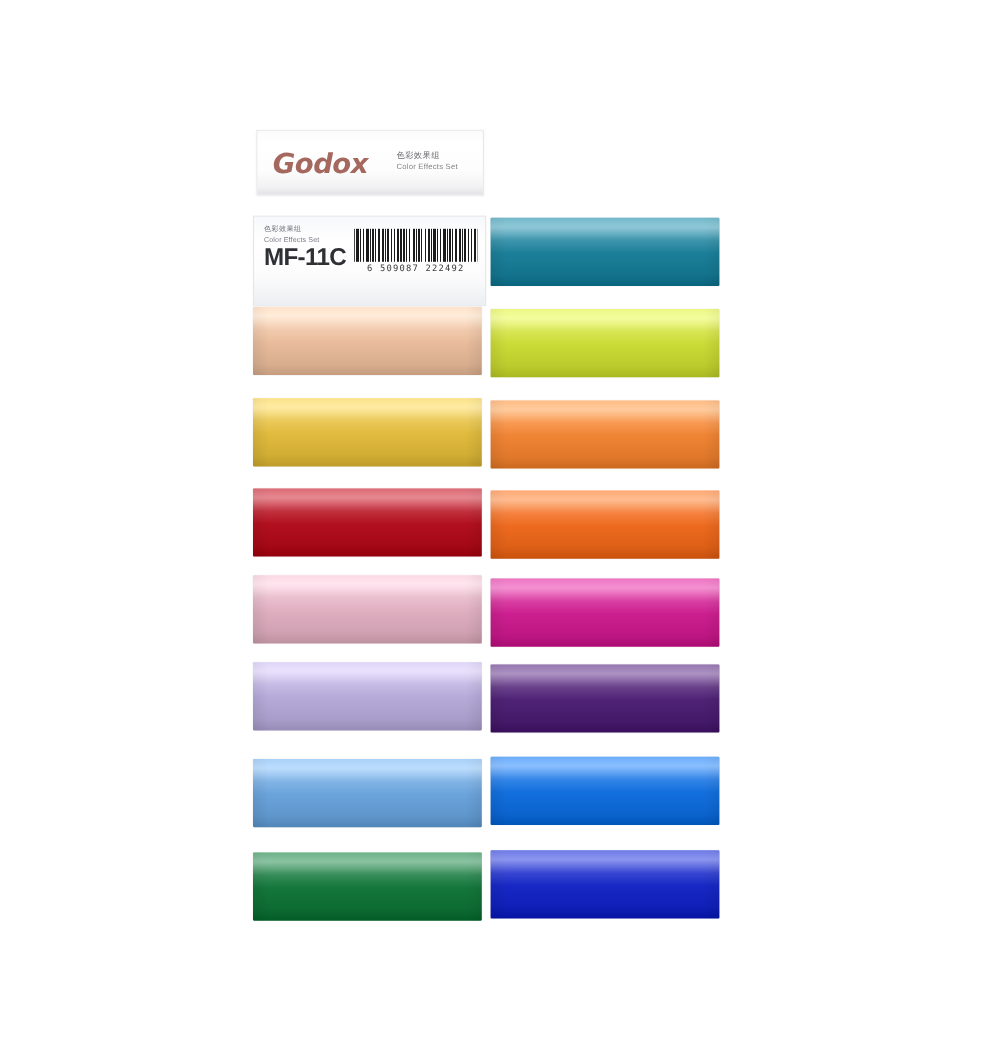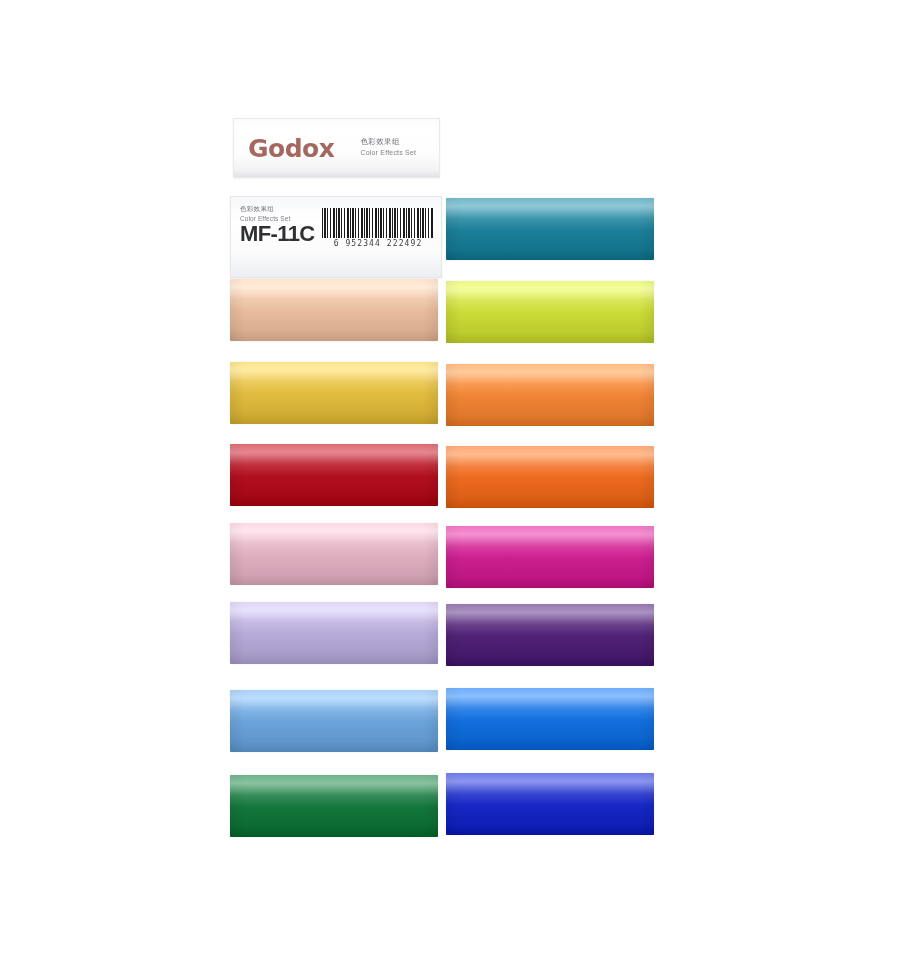--- a/index.html
+++ b/index.html
@@ -51,20 +51,21 @@
     box-sizing: border-box;
   }
   .godox-logo {
     font-family: "DejaVu Sans", sans-serif;
     font-size: 25px;
     font-weight: 600;
     letter-spacing: -0.5px;
     color: #a5685f;
     line-height: 1;
     white-space: nowrap;
+    font-style: italic;
   }
   .box-caption {
     margin-left: 26px;
     line-height: 1.45;
   }
   .box-caption .cn {
     font-size: 7.5px;
     color: #6c6c72;
     letter-spacing: 0.4px;
     white-space: nowrap;
@@ -220,21 +221,21 @@
   </div>
 
   <div class="label-card">
     <div class="label-left">
       <div class="cn">色彩效果组</div>
       <div class="en">Color Effects Set</div>
     </div>
     <div class="model-number">MF-11C</div>
     <div class="barcode-block">
       <div class="barcode-bars"></div>
-      <div class="barcode-digits">6  952344  222492</div>
+      <div class="barcode-digits">6  509087  222492</div>
     </div>
   </div>
 
   <div class="gel-grid">
       <div class="gel" title="Peach Beige" style="left: 230px; top: 279px; width: 208px; height: 62px; background: linear-gradient(rgb(255, 214, 182) 0%, rgb(255, 222, 190) 12%, rgb(242, 198, 166) 30%, rgb(232, 188, 156) 52%, rgb(224, 180, 148) 84%, rgb(214, 170, 138) 100%);"></div>
       <div class="gel" title="Golden Yellow" style="left: 230px; top: 362px; width: 208px; height: 62px; background: linear-gradient(rgb(250, 213, 88) 0%, rgb(255, 221, 96) 12%, rgb(234, 197, 72) 30%, rgb(224, 187, 62) 52%, rgb(216, 179, 54) 84%, rgb(206, 169, 44) 100%);"></div>
       <div class="gel" title="Deep Red" style="left: 230px; top: 444px; width: 208px; height: 62px; background: linear-gradient(rgb(204, 42, 57) 0%, rgb(212, 50, 65) 12%, rgb(188, 26, 41) 30%, rgb(178, 16, 31) 52%, rgb(170, 8, 23) 84%, rgb(160, 0, 13) 100%);"></div>
       <div class="gel" title="Soft Pink" style="left: 230px; top: 523px; width: 208px; height: 62px; background: linear-gradient(rgb(249, 201, 218) 0%, rgb(255, 209, 226) 12%, rgb(233, 185, 202) 30%, rgb(223, 175, 192) 52%, rgb(215, 167, 184) 84%, rgb(205, 157, 174) 100%);"></div>
       <div class="gel" title="Lavender" style="left: 230px; top: 602px; width: 208px; height: 62px; background: linear-gradient(rgb(208, 196, 243) 0%, rgb(216, 204, 251) 12%, rgb(192, 180, 227) 30%, rgb(182, 170, 217) 52%, rgb(174, 162, 209) 84%, rgb(164, 152, 199) 100%);"></div>
       <div class="gel" title="Sky Blue" style="left: 230px; top: 690px; width: 208px; height: 62px; background: linear-gradient(rgb(132, 189, 244) 0%, rgb(140, 197, 252) 12%, rgb(116, 173, 228) 30%, rgb(106, 163, 218) 52%, rgb(98, 155, 210) 84%, rgb(88, 145, 200) 100%);"></div>

